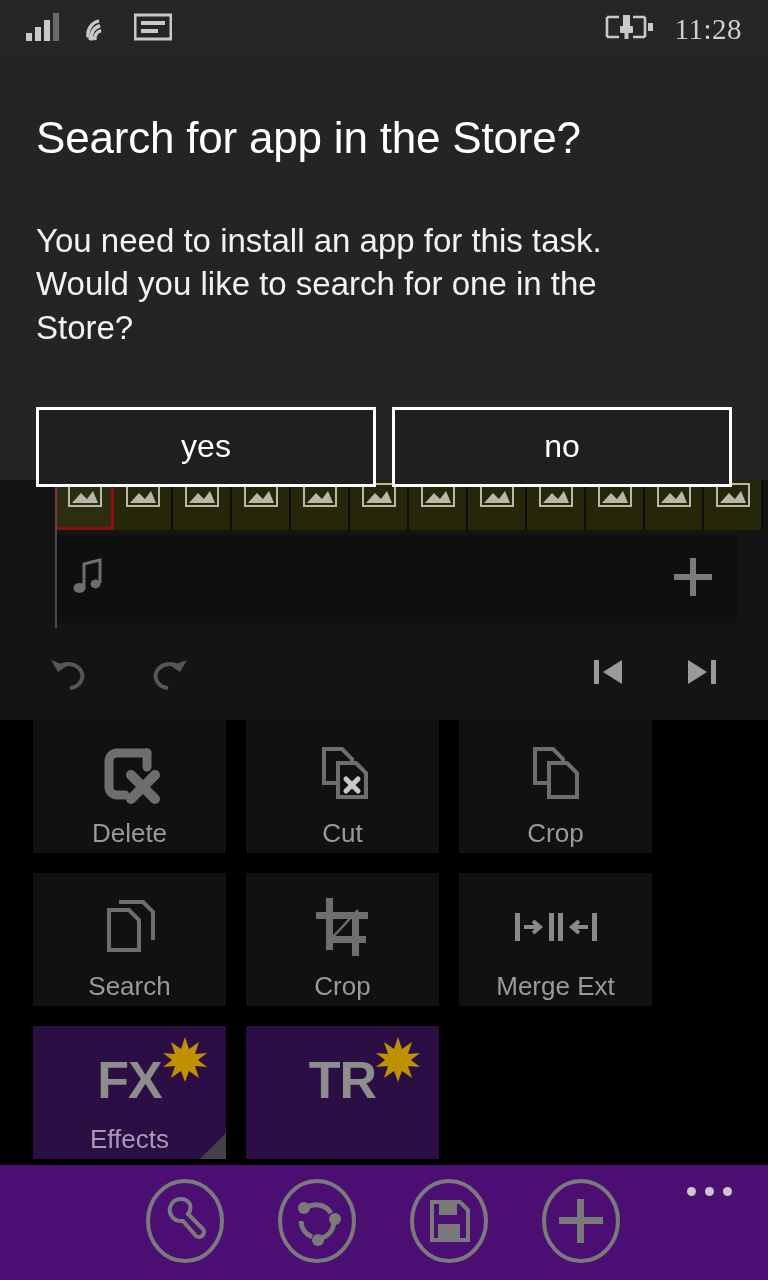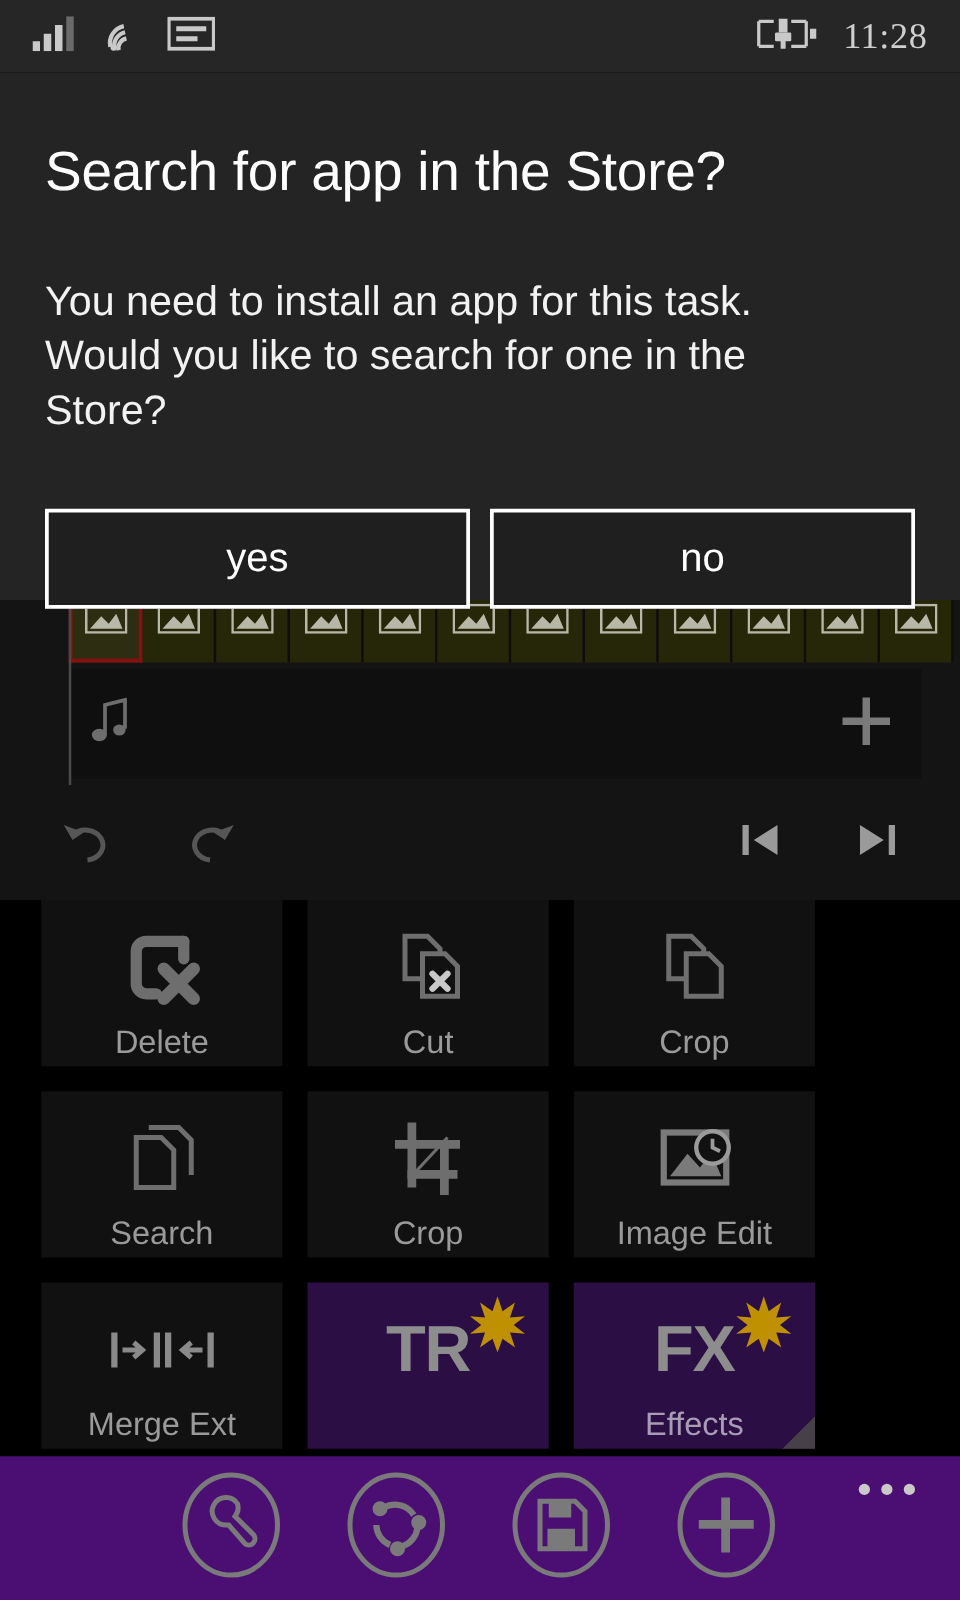--- a/index.html
+++ b/index.html
@@ -411,69 +411,58 @@
           <rect x="18" y="6" width="7" height="52" fill="#6e6e6e"></rect>
           <rect x="8" y="20" width="52" height="7" fill="#6e6e6e"></rect>
           <rect x="44" y="20" width="7" height="44" fill="#6e6e6e"></rect>
           <rect x="18" y="44" width="40" height="7" fill="#6e6e6e"></rect>
           <path d="M24 46 L50 18" stroke="#6e6e6e" stroke-width="2.5"></path>
         </svg>
       </span>
       <span class="tile-label">Crop</span>
     </div>
 
-    <div class="tile">
-      <span class="tile-icon">
-        <svg width="70" height="70" viewBox="0 0 70 70">
-          <rect x="10" y="14" width="50" height="40" fill="none" stroke="#7a7a7a" stroke-width="5"></rect>
-          <path d="M15 49 L29 31 L39 42 L48 30 L56 49 Z" fill="#7a7a7a"></path>
-          <circle cx="49" cy="26" r="13" fill="#111111" stroke="#9a9a9a" stroke-width="3.5"></circle>
-          <path d="M49 19 L49 26 L55 29" fill="none" stroke="#9a9a9a" stroke-width="3"></path>
-        </svg>
-      </span>
-      <span class="tile-label">Image Edit</span>
-    </div>
 
     <div class="tile">
       <span class="tile-icon">
         <svg width="86" height="44" viewBox="0 0 86 44">
           <rect x="2" y="8" width="5" height="28" fill="#8a8a8a"></rect>
           <path d="M11 22 h14 M20 16 L27 22 L20 28" fill="none" stroke="#8a8a8a" stroke-width="4"></path>
           <rect x="36" y="8" width="5" height="28" fill="#8a8a8a"></rect>
           <rect x="45" y="8" width="5" height="28" fill="#8a8a8a"></rect>
           <path d="M75 22 h-14 M66 16 L59 22 L66 28" fill="none" stroke="#8a8a8a" stroke-width="4"></path>
           <rect x="79" y="8" width="5" height="28" fill="#8a8a8a"></rect>
         </svg>
       </span>
       <span class="tile-label">Merge Ext</span>
     </div>
 
     <div class="tile accent">
       <span class="tile-icon">
-        <span class="fx-text">TR</span>
+        <span class="fx-text">FX</span>
       </span>
       <span class="star-badge">
         <svg width="46" height="46" viewBox="0 0 46 46">
           <path d="M23 1 L27 13 L37 6 L33 18 L45 17 L36 24 L45 31 L33 30 L37 42 L27 35 L23 46 L19 35 L9 42 L13 30 L1 31 L10 24 L1 17 L13 18 L9 6 L19 13 Z" fill="#bf9000"></path>
         </svg>
       </span>
-      <span class="tile-label"></span>
+      <span class="corner-tri"></span>
+      <span class="tile-label">Effects</span>
     </div>
 
     <div class="tile accent">
       <span class="tile-icon">
-        <span class="fx-text">FX</span>
+        <span class="fx-text">TR</span>
       </span>
       <span class="star-badge">
         <svg width="46" height="46" viewBox="0 0 46 46">
           <path d="M23 1 L27 13 L37 6 L33 18 L45 17 L36 24 L45 31 L33 30 L37 42 L27 35 L23 46 L19 35 L9 42 L13 30 L1 31 L10 24 L1 17 L13 18 L9 6 L19 13 Z" fill="#bf9000"></path>
         </svg>
       </span>
-      <span class="corner-tri"></span>
-      <span class="tile-label">Effects</span>
+      <span class="tile-label"></span>
     </div>
 
   </div>
 
   <div id="app-bar">
     <div id="appbar-buttons">
       <span class="appbar-btn">
         <svg width="86" height="86" viewBox="0 0 86 86">
           <ellipse cx="43" cy="43" rx="37" ry="40" fill="none" stroke="#7a7a7a" stroke-width="4"></ellipse>
           <path d="M52 28 a11 11 0 1 0 -9 17 l2 0 L58 60 a5 5 0 0 0 7 -7 L50 38 a11 11 0 0 0 2 -10 Z" fill="none" stroke="#7a7a7a" stroke-width="4" transform="translate(-4,-2)"></path>

